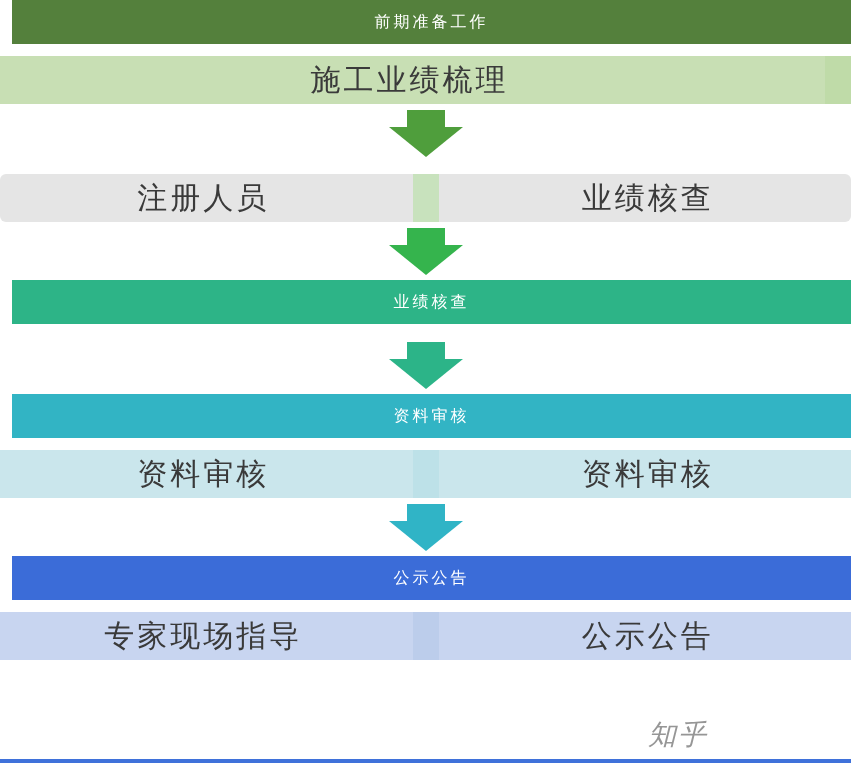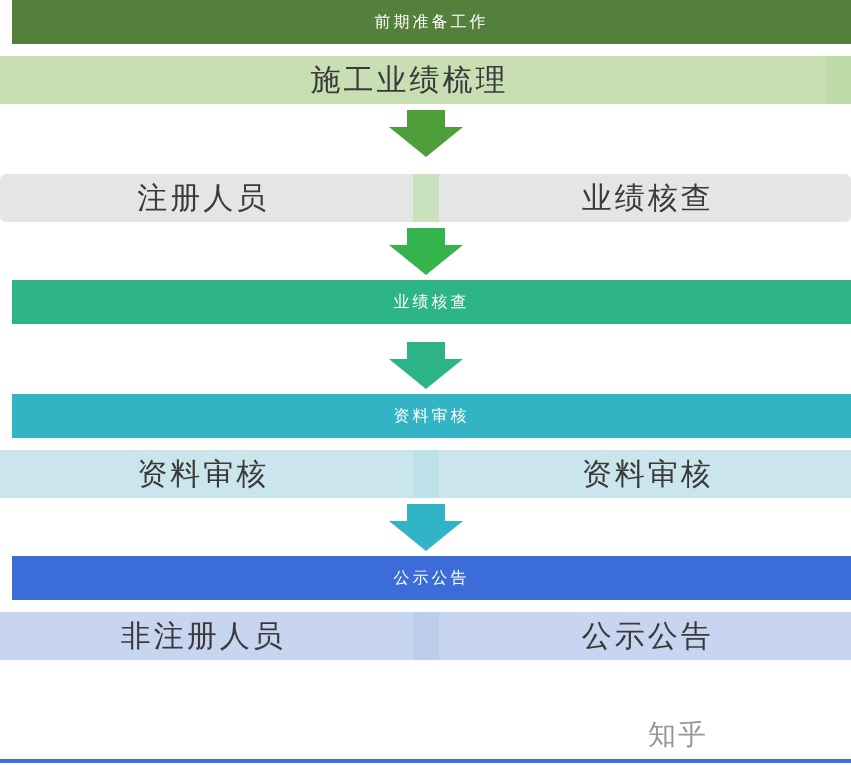--- a/index.html
+++ b/index.html
@@ -74,20 +74,21 @@
   }
   .watermark {
     position: absolute;
     left: 648px;
     top: 716px;
     color: #7d7d7d;
     font-size: 28px;
     letter-spacing: 2px;
     opacity: 0.8;
     pointer-events: none;
+    font-style: italic;
   }
   .bottom-line {
     position: absolute;
     left: 0;
     bottom: 2px;
     width: 100%;
     height: 4px;
   }
 </style>
 </head>
@@ -157,21 +158,21 @@
       </div>
     </div>
   </section>
 
   <section class="stage">
     <div class="stage-header" style="background: rgb(59, 108, 216);">
       <span class="stage-title">公示公告</span>
     </div>
     <div class="stage-gap"></div>
     <div class="stage-row" style="background: rgb(200, 213, 240);">
-      <div class="cell left">非注册人员</div>
+      <div class="cell left">专家现场指导</div>
       <div class="cell center" style="background: rgb(188, 205, 235);"></div>
       <div class="cell right">公示公告</div>
     </div>
 
   </section>
 </div>
   <div class="watermark">知乎</div>
   <div class="bottom-line" style="background: rgb(63, 113, 218);"></div>
 </div>
 

